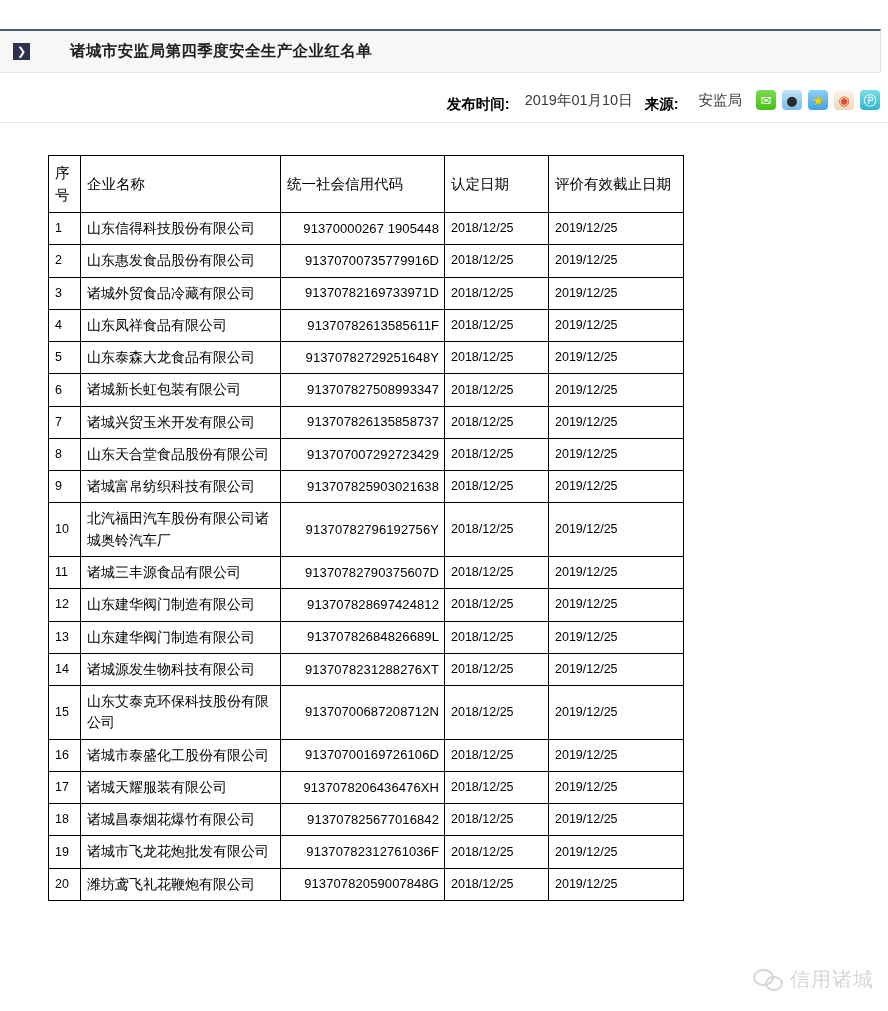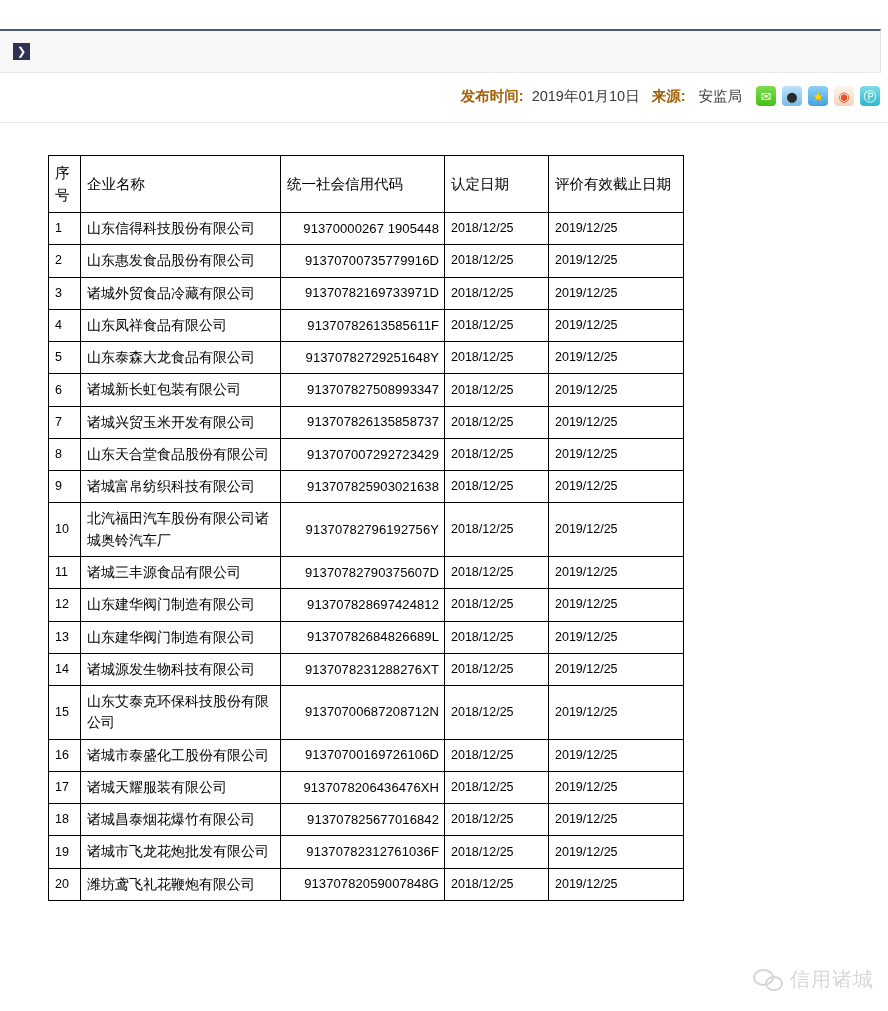--- a/index.html
+++ b/index.html
@@ -62,25 +62,26 @@
     top: 86px;
     right: 8px;
     display: flex;
     align-items: center;
     font-size: 14.5px;
     color: #333;
     white-space: nowrap;
   }
   .meta-label {
     font-weight: bold;
-    color: #a16207;
+    color: #000000;
+    margin-top: 9px;
   }
   .meta-value {
     color: #3a3a3a;
-    margin-left: 1px;
+    margin-left: 8px;
   }
   .meta-gap { width: 7px; }
   .meta-gap-lg { width: 12px; }
 
   .share-icons {
     display: flex;
     align-items: center;
     margin-left: 14px;
   }
   .share-ico {
@@ -191,20 +192,21 @@
     letter-spacing: 1px;
     font-family: "DejaVu Sans", sans-serif;
   }
 </style>
 </head>
 <body>
 
 <div class="header-wrap">
   <div class="header-inner">
     <div class="chevron-box">❯</div>
+    <div class="header-title">诸城市安监局第四季度安全生产企业红名单</div>
   </div>
 </div>
 
 <div class="meta-row">
   <span class="meta-label">发布时间:</span>
   <span class="meta-gap"></span>
   <span class="meta-value">2019年01月10日</span>
   <span class="meta-gap-lg"></span>
   <span class="meta-label">来源:</span>
   <span class="meta-gap-lg"></span>

